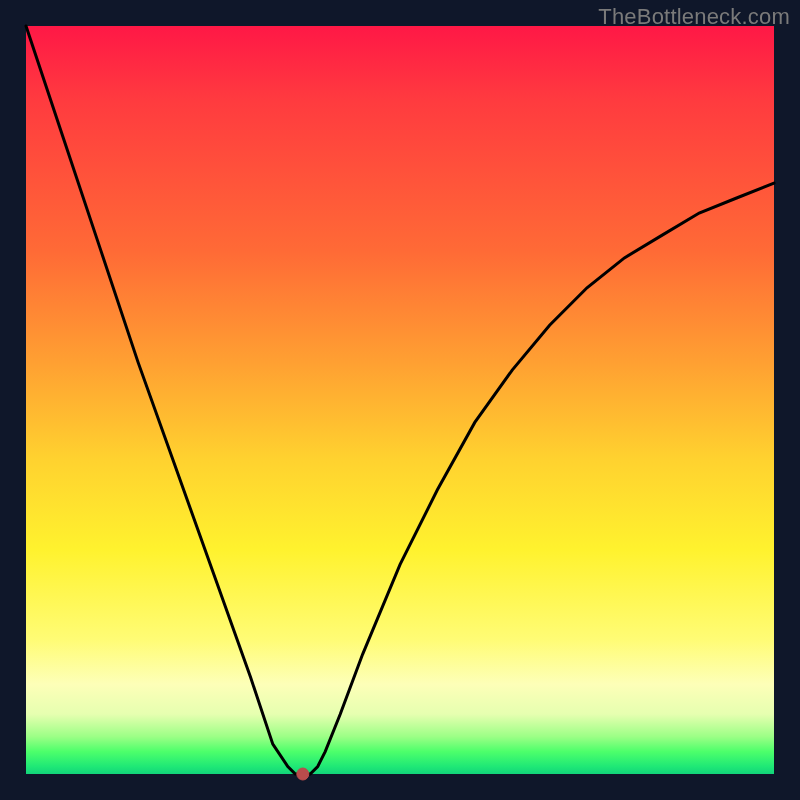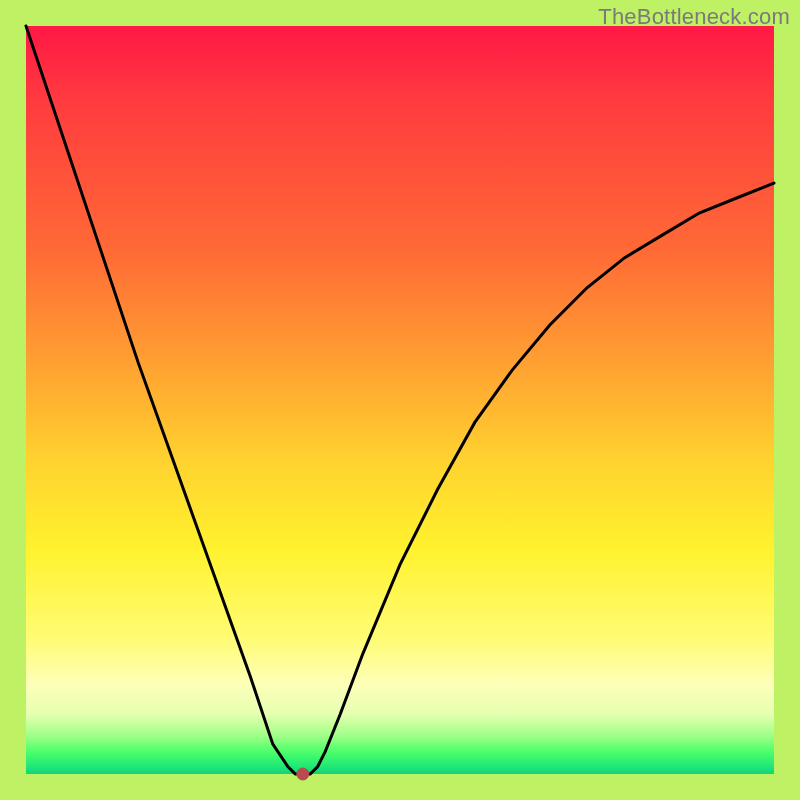--- a/index.html
+++ b/index.html
@@ -8,21 +8,21 @@
     width: 800px;
     height: 800px;
     overflow: hidden;
     background: #000;
     font-family: Arial, Helvetica, sans-serif;
   }
   .frame {
     position: relative;
     width: 800px;
     height: 800px;
-    background: #bef264;
+    background: #0f172a;
   }
   .plot-area {
     position: absolute;
     left: 26px;
     top: 26px;
     width: 748px;
     height: 748px;
     
     background: linear-gradient(
       to bottom,

